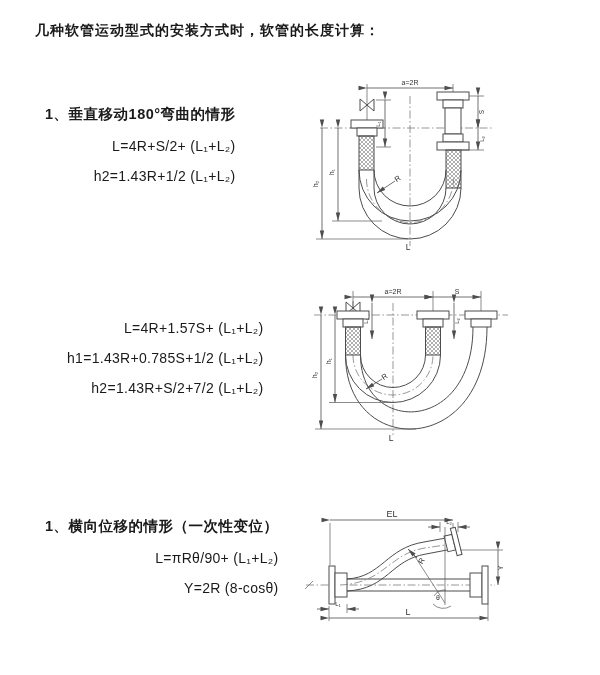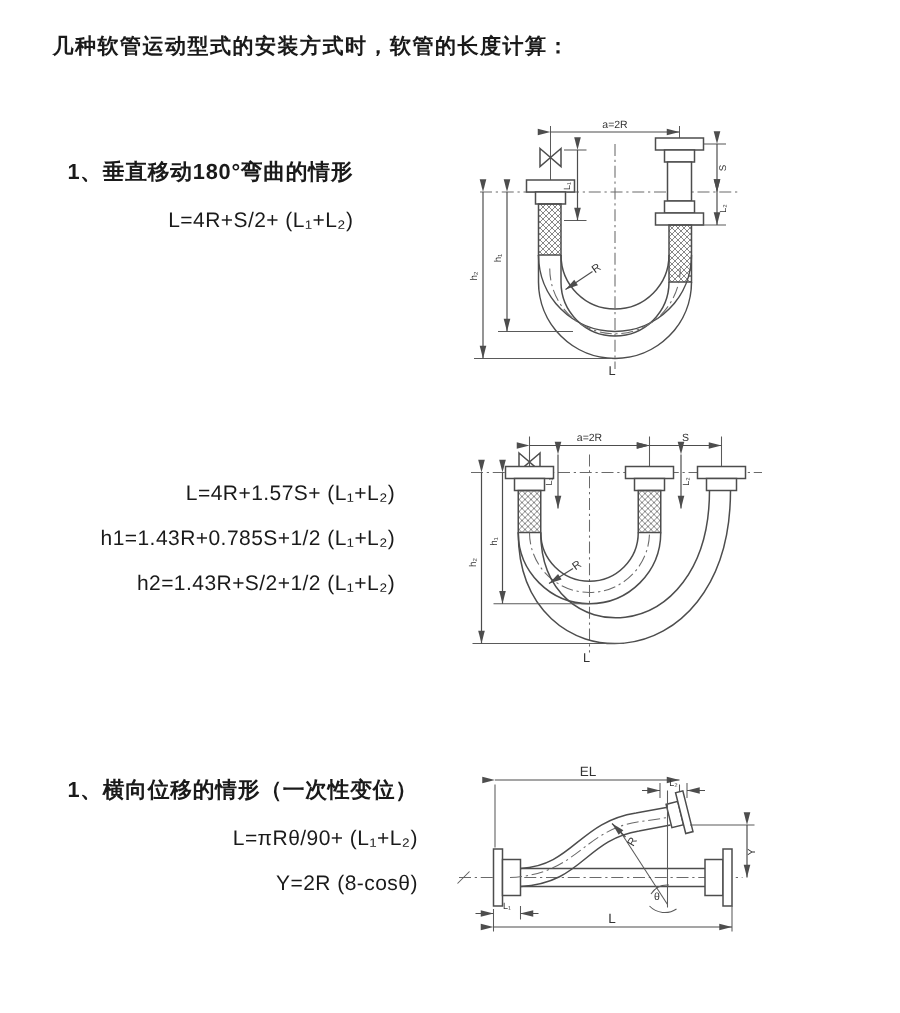--- a/index.html
+++ b/index.html
@@ -41,20 +41,21 @@
     </pattern>
   </defs>
 </svg>
 
 <div class="page-title">几种软管运动型式的安装方式时，软管的长度计算：</div>
 
 <div class="section" id="sec1">
   <div class="heading">1、垂直移动180°弯曲的情形</div>
   <div class="formulas">
     <div class="formula">L=4R+S/2+ (L₁+L₂)</div>
+    <div class="formula">h2=1.43R+1/2 (L₁+L₂)</div>
   </div>
 </div>
 
 <div class="diagram" id="dia1">
 <svg width="288" height="178" viewBox="0 0 288 178">
 
   <line class="cl" x1="8" y1="52" x2="180" y2="52"></line>
   <line class="cl" x1="98" y1="20" x2="98" y2="170"></line>
 
   <line class="thin" x1="55" y1="8" x2="55" y2="22"></line>
@@ -109,21 +110,21 @@
   <text font-size="7.5" transform="rotate(-35 86 103)" x="83" y="105">R</text>
 
   <text x="96" y="174" font-size="8.5" text-anchor="middle">L</text>
 </svg>
 </div>
 
 <div class="section" id="sec2">
   <div class="formulas">
     <div class="formula">L=4R+1.57S+ (L₁+L₂)</div>
     <div class="formula">h1=1.43R+0.785S+1/2 (L₁+L₂)</div>
-    <div class="formula">h2=1.43R+S/2+1/2 (L₁+L₂)</div>
+    <div class="formula">h2=1.43R+S/2+7/2 (L₁+L₂)</div>
   </div>
 </div>
 
 <div class="diagram" id="dia2">
 <svg width="292" height="165" viewBox="0 0 292 165">
 
   <line class="cl" x1="6" y1="32" x2="200" y2="32"></line>
   <line class="cl" x1="85" y1="20" x2="85" y2="152"></line>
 
   <line class="thin" x1="45" y1="8" x2="45" y2="24"></line>

